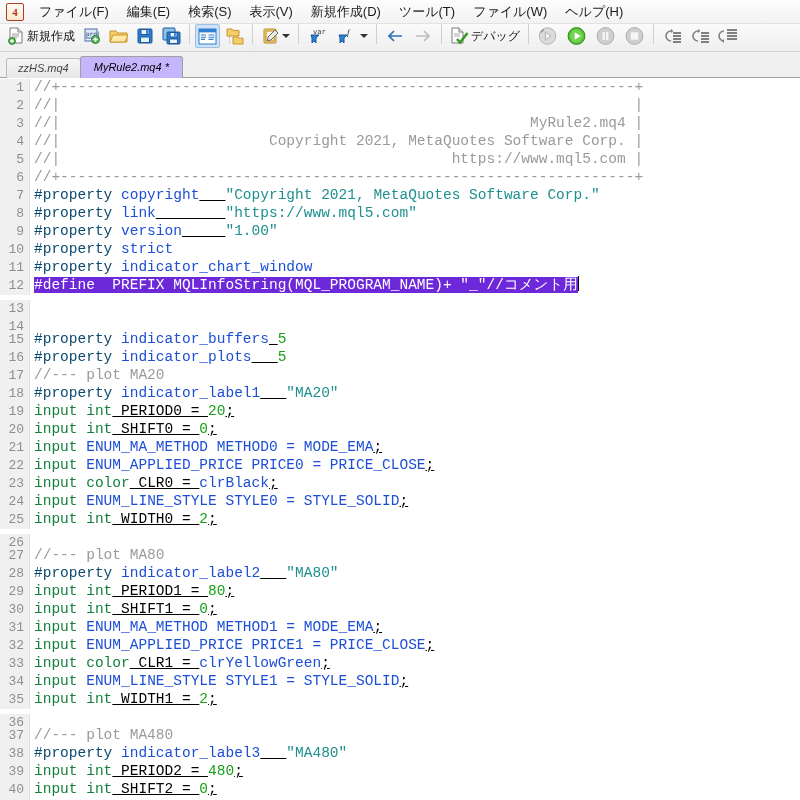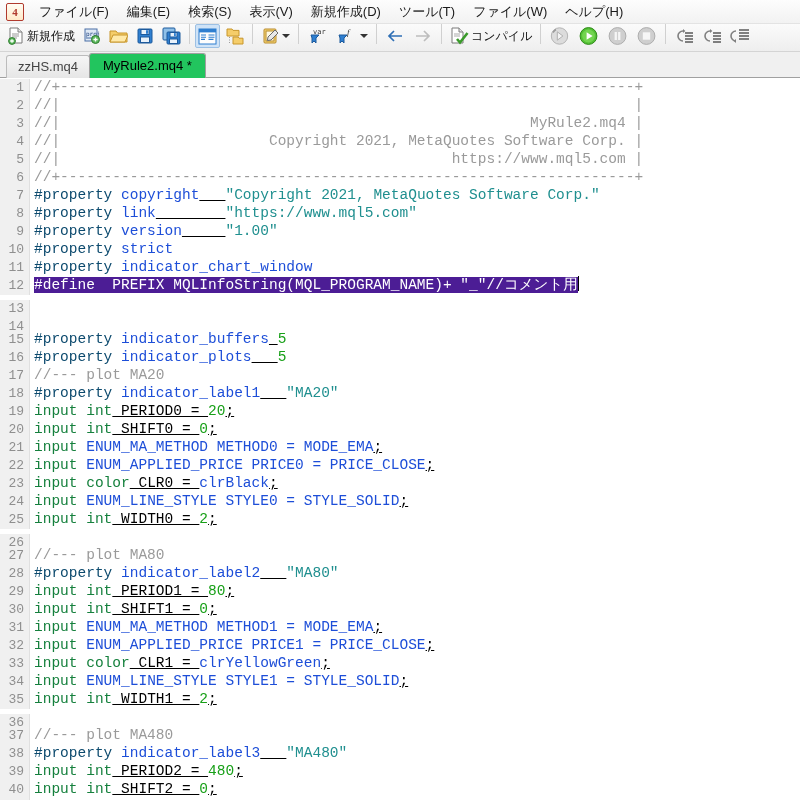--- a/index.html
+++ b/index.html
@@ -53,30 +53,31 @@
 
   
   .tabbar {
     height: 26px; flex: 0 0 26px;
     background: #f0f0f0;
     display: flex; align-items: flex-end;
     border-bottom: 1px solid #a0a0a0;
     padding-left: 6px;
   }
   .tab {
-    font-size: 13px; color:#444;
+    font-size: 11px; color:#444;
     padding: 3px 11px 4px 11px;
     border: 1px solid #bcbcbc; border-bottom: none;
     border-radius: 3px 3px 0 0;
     background: linear-gradient(#f6f6f6,#e6e6e6);
     margin-right: -1px; cursor: default; position: relative; top: 1px;
     white-space: nowrap;
+    font-style: italic;
   }
   .tab.active {
-    background: #22c55e; color:#000; border-color:#a0a0a0;
+    background: #c4b5fd; color:#000; border-color:#a0a0a0;
     padding: 4px 13px 5px 13px; z-index:2; top: 1px;
     box-shadow: 0 1px 0 0 #ffffff;
   }
 
   
   .editor {
     flex: 1 1 auto; position: relative; overflow: hidden;
     background: #ffffff; display: flex;
   }
   .codearea { flex: 1 1 auto; position: relative; overflow: hidden; }
@@ -95,21 +96,21 @@
   }
   .txt { padding-left: 4px; height:18px; line-height:18px; }
   
   .t-cmt  { color:#9a9a9a; }
   .t-pre  { color:#0c4a6e; }
   .t-kw   { color:#15803d; }
   .t-id   { color:#1d4ed8; }
   .t-str  { color:#1f8f8f; }
   .t-num  { color:#18a018; }
   .t-plain{ color:#000000;text-decoration:underline; }
-  .selhl  { background:#4c1d95; color:#ffffff;margin-top:26px; }
+  .selhl  { background:#6d28d9; color:#ffffff;margin-top:26px; }
   .selhl .t-pre,.selhl .t-kw,.selhl .t-id,.selhl .t-str,.selhl .t-num,.selhl .t-cmt,.selhl .t-plain { color:#ffffff; }
   .caretbar { display:inline-block; width:1px; height:15px; background:#000; vertical-align:-2px; }
 </style>
 </head>
 <body>
 
 <div id="app">
 
   <div class="menubar">
     <div class="applogo">4</div>
@@ -263,21 +264,21 @@
 
     <div class="tbtn">
       <span>
         <svg width="19" height="18" viewBox="0 0 19 18">
           <path d="M2 1h7l4 4v11H2z" fill="#fefefe" stroke="#7a7a7a"></path>
           <path d="M9 1v4h4" fill="#e8e8e8" stroke="#7a7a7a"></path>
           <path d="M4 7h6M4 9h6" stroke="#aaa"></path>
           <path d="M7 12l3 3.5L17.5 6" fill="none" stroke="#3a9a2a" stroke-width="2.6"></path>
         </svg>
       </span>
-      <span class="lbl">コンパイル</span>
+      <span class="lbl">デバッグ</span>
     </div>
 
     <div class="tsep"></div>
 
     <div class="tbtn">
       <span>
         <svg width="21" height="20" viewBox="0 0 21 20">
           <circle cx="10.5" cy="10" r="8.2" fill="#dcdcdc" stroke="#b4b4b4"></circle>
           <path d="M8.3 5.8l5.6 4.2-5.6 4.2z" fill="#f4f4f4" stroke="#b0b0b0"></path>
           <path d="M4 6.5a7.5 7.5 0 0 1 3-3" fill="none" stroke="#9a9a9a" stroke-width="1.6"></path>

